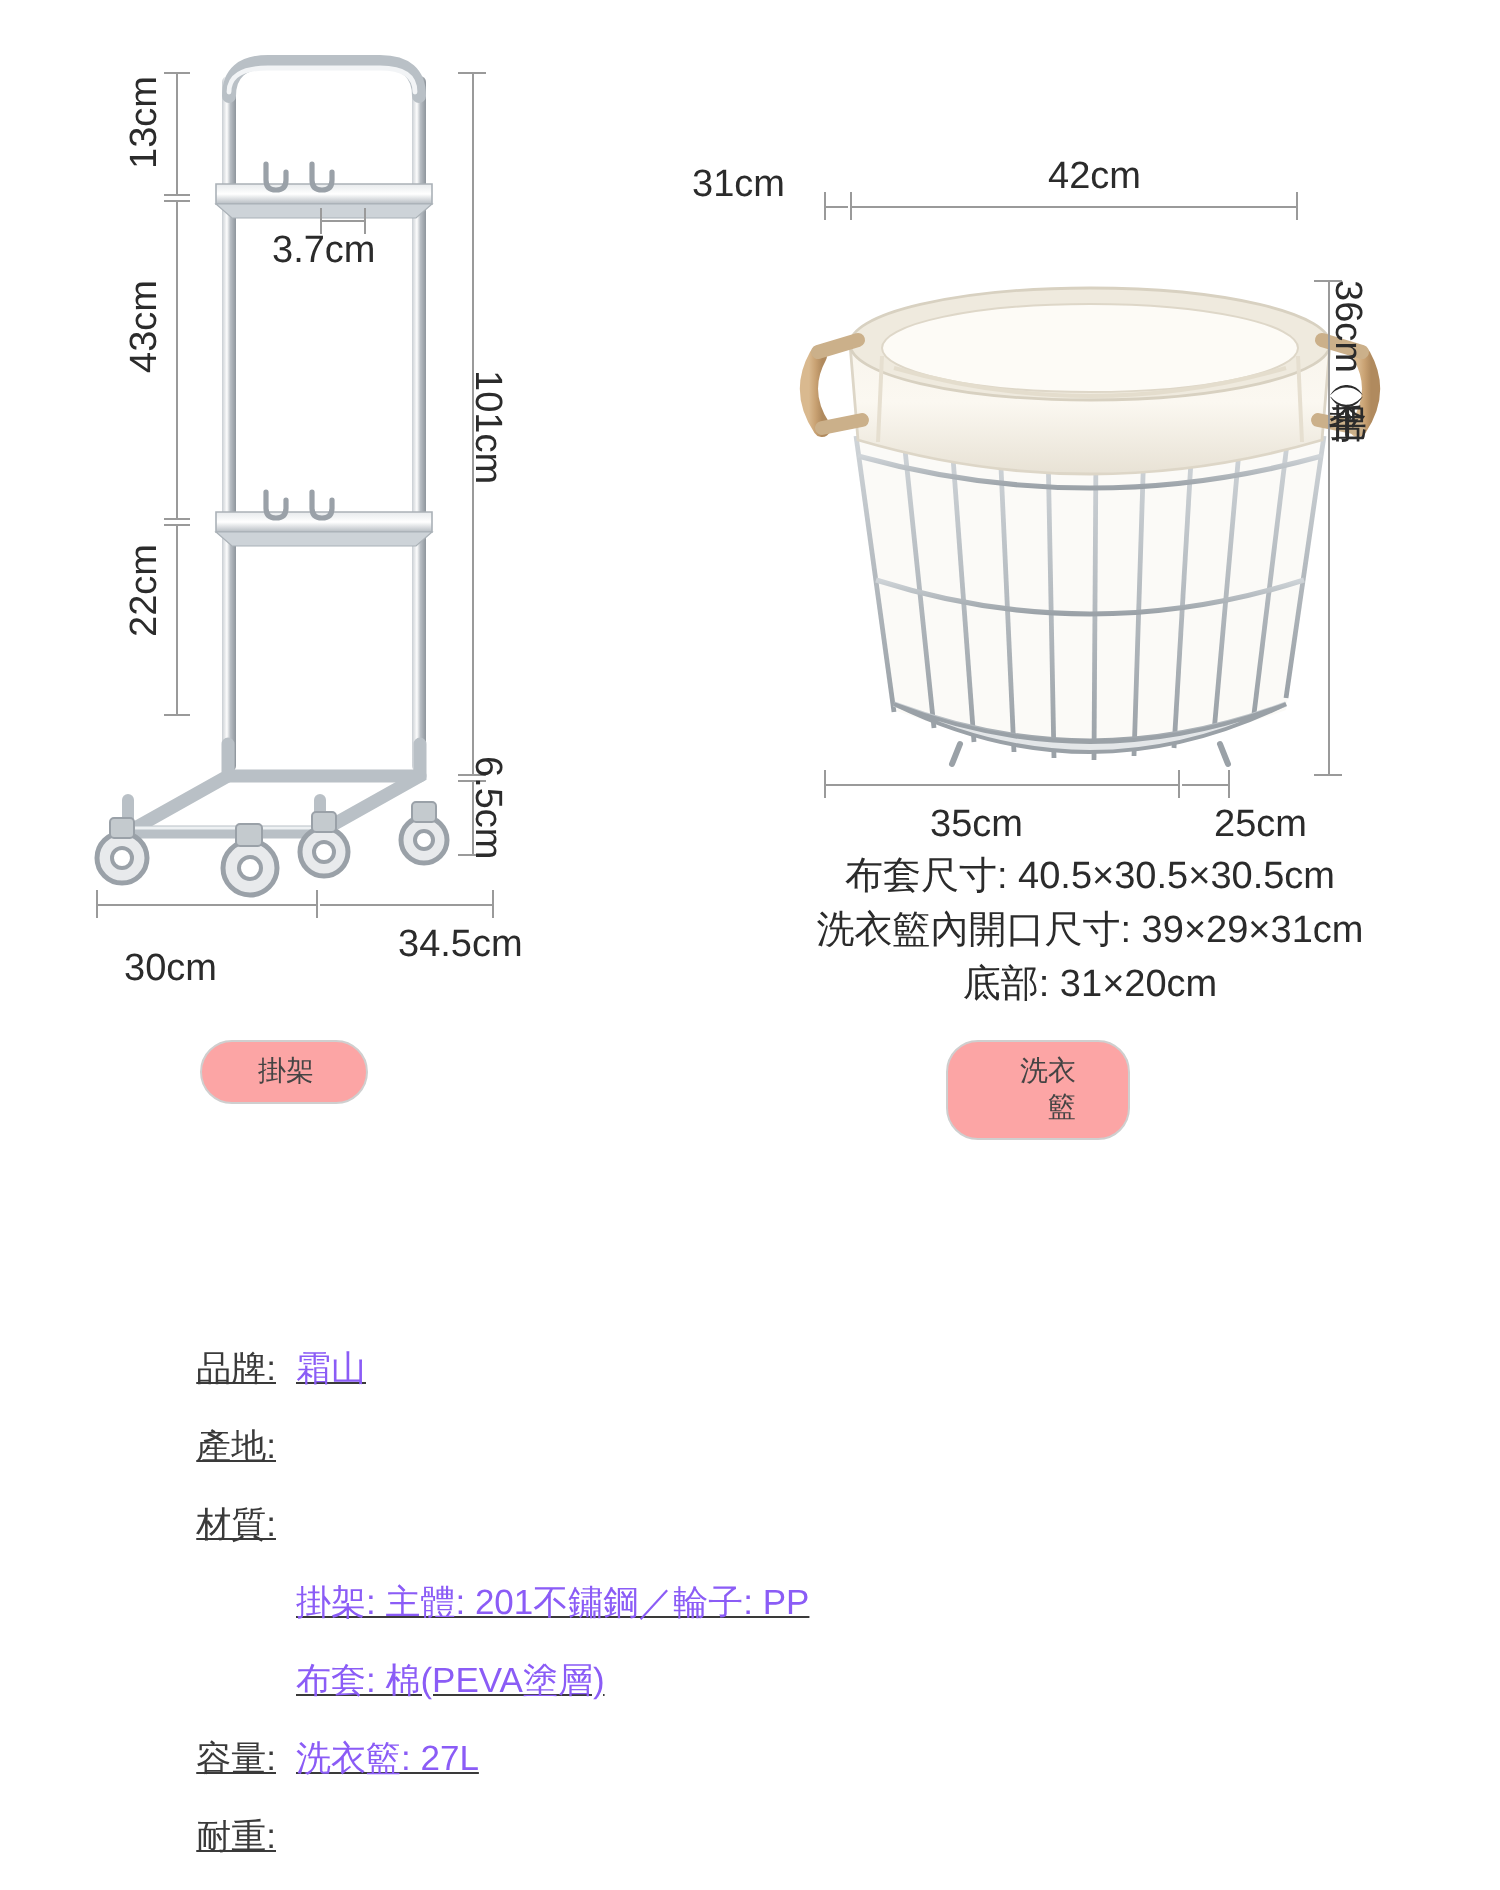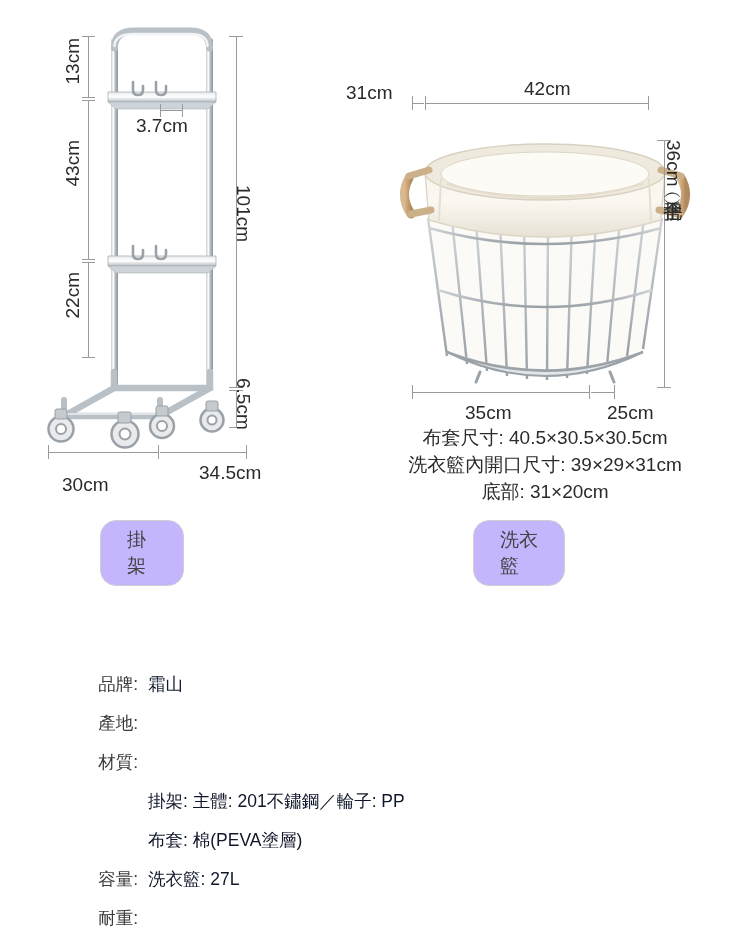--- a/index.html
+++ b/index.html
@@ -59,60 +59,61 @@
   }
 
   
   #rack-svg, #basket-svg { position: absolute; }
 
   
   .caption-pill {
     position: absolute;
     border: 1px solid #cfcfcf;
     border-radius: 16px;
-    background: #c4b5fd;
-    font-size: 19px;
+    background: #fca5a5;
+    font-size: 14px;
     color: #444;
     padding: 6px 26px;
-    text-align: left;
+    text-align: right;
   }
 
   
   .spec-line {
     position: absolute;
     font-size: 19px;
     color: #2b2b2b;
     white-space: nowrap;
     text-align: center;
   }
 
   
   .specs {
     position: absolute;
     left: 0;
     top: 672px;
     width: 632px;
     font-size: 17.5px;
     color: #3a3a3a;
+    text-decoration: underline;
   }
   .spec-row {
     display: flex;
     align-items: flex-start;
     margin-bottom: 15px;
   }
   .spec-key {
     width: 148px;
     text-align: right;
     padding-right: 10px;
     flex: 0 0 148px;
     color: #3a3a3a;
   }
   .spec-val {
     flex: 1 1 auto;
-    color: #0f172a;
+    color: #8b5cf6;
   }
   .spec-row.cont .spec-key { visibility: hidden; }
 </style>
 </head>
 <body>
 
 <div class="diagram-area">
 
   <svg id="rack-svg" width="260" height="480" viewBox="0 0 260 480" style="left:30px; top:20px;">
     <defs>

